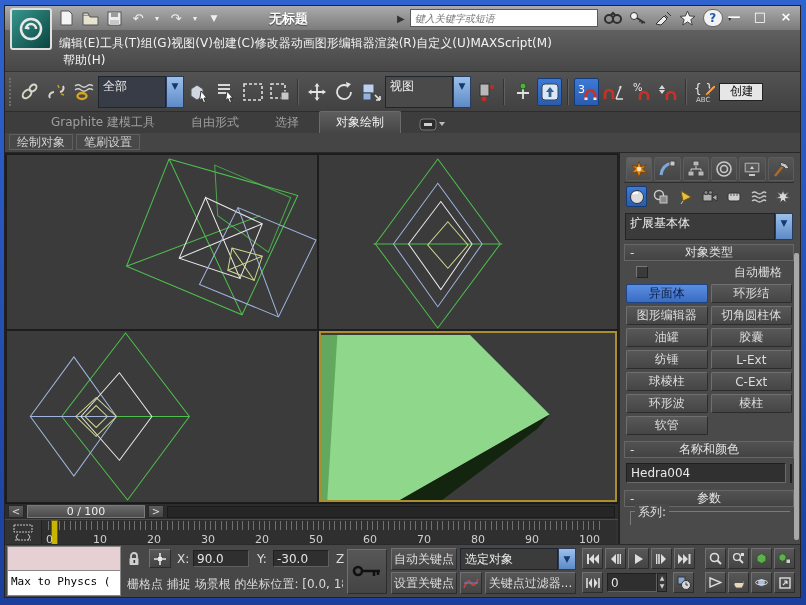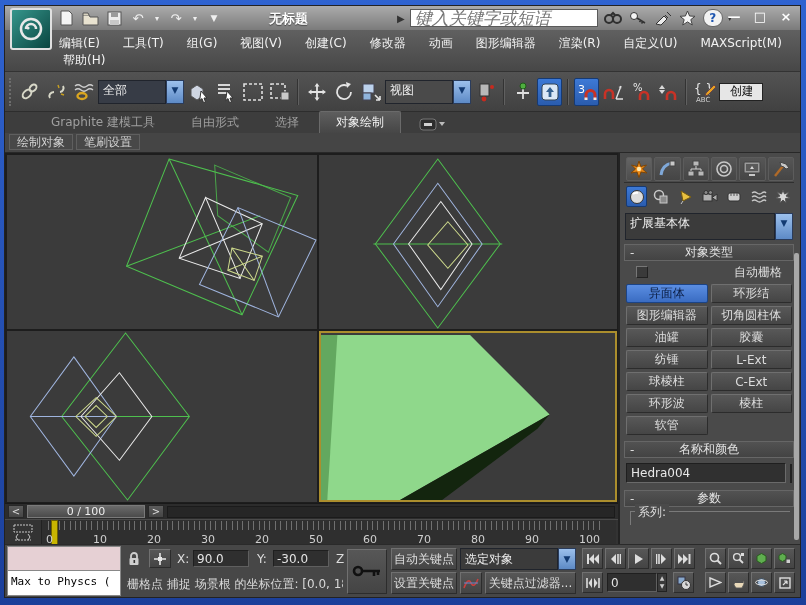--- a/index.html
+++ b/index.html
@@ -7,36 +7,36 @@
 body{position:relative;font-family:"DejaVu Sans",sans-serif;background:linear-gradient(180deg,#2f63d0,#1b3f9a);}
 .app{position:absolute;left:4px;top:5px;width:797px;height:593px;background:#474747;display:flex;flex-direction:column;border:1px solid #222}
 
 .titlebar{height:24px;background:linear-gradient(#ababab,#7b7b7b);position:relative;flex:none}
 .logo{position:absolute;left:5px;top:2px;width:42px;height:42px;z-index:6;background:linear-gradient(135deg,#36968c,#0a4540);border:2px solid #e0e0e0;border-radius:3px;display:flex;align-items:center;justify-content:center}
 .qat{position:absolute;left:52px;top:3px;display:flex;align-items:center;gap:6px}
 .qbtn{width:18px;height:18px;display:flex;align-items:center;justify-content:center;color:#efefef;font-size:13px}
 .wintitle{position:absolute;left:264px;top:4px;color:#fff;font-weight:bold;font-size:13px;text-shadow:0 1px 1px #444}
 .searchwrap{position:absolute;left:392px;top:3px;display:flex;align-items:center;gap:5px}
 .expand{color:#333;font-size:10px}
-.searchbox{width:188px;height:18px;border:1px solid #5a5a5a;background:#fff;font-style:italic;color:#888;font-size:17px;padding:0 4px;font-family:"DejaVu Sans",sans-serif}
+.searchbox{width:188px;height:18px;border:1px solid #5a5a5a;background:#fff;font-style:italic;color:#888;font-size:10px;padding:0 4px;font-family:"DejaVu Sans",sans-serif}
 .tb-ico{width:20px;height:18px;display:flex;align-items:center;justify-content:center}
 .helpbtn{width:20px;height:18px;border-radius:9px;background:#f2f2f2;border:1px solid #666;color:#1e56b0;font-weight:bold;font-size:12px;text-align:center;line-height:16px}
 .winbtns{position:absolute;right:6px;top:3px;display:flex;gap:10px;color:#fff;font-size:13px;font-weight:bold}
 .winbtns span{width:16px;text-align:center}
 
 .menubar{height:42px;background:linear-gradient(#606060,#474747);color:#f2f2f2;font-size:12px;flex:none;border-bottom:1px solid #333}
-.mrow1{display:flex;gap:23px;padding:5px 0 0 54px;height:21px;align-items:center;white-space:nowrap}
+.mrow1{display:flex;padding:5px 0 0 54px;height:21px;align-items:center;white-space:nowrap}
 .mrow2{display:flex;padding-left:58px;height:19px;align-items:center}
 
 .toolbar{height:40px;background:linear-gradient(#535353,#414141);display:flex;align-items:center;gap:2px;padding:0 2px 0 4px;border-bottom:1px solid #2d2d2d;flex:none}
 .grip{width:4px;height:28px;border-left:2px dotted #6d6d6d;margin-right:2px}
 .tbtn{width:25px;height:28px;display:flex;align-items:center;justify-content:center;border-radius:2px;flex:none}
 .tbtn.active{background:linear-gradient(#3d79d6,#2a5cae);border:1px solid #163a73}
 .tsep{width:2px;height:26px;border-left:1px solid #333;border-right:1px solid #606060;margin:0 3px;flex:none}
-.combo{display:flex;height:24px;flex:none}
+.combo{display:flex;height:32px;flex:none}
 .cfield{background:#373c46;color:#eee;font-size:12px;padding:1px 4px;border:1px solid #20242c;width:68px;white-space:nowrap;overflow:hidden}
 .carrow{width:18px;background:linear-gradient(#9cc0ec,#5d8ac6);border:1px solid #2a3c5c;color:#123a72;font-size:9px;text-align:center;line-height:18px}
 .selset{width:44px;height:18px;background:#e6e6e6;border:1px solid #222;color:#111;font-size:12px;padding:0 10px;white-space:nowrap;overflow:hidden}
 
 .ribbon{height:21px;background:#3d3d3d;display:flex;align-items:flex-end;gap:4px;padding-left:30px;font-size:12px;color:#9f9f9f;flex:none}
 .rtab{padding:2px 16px;white-space:nowrap}
 .rtab.active{background:linear-gradient(#5e5e5e,#464646);border:1px solid #6a6a6a;border-bottom:none;color:#f2f2f2;border-radius:2px 2px 0 0}
 .rmin{margin-left:14px;margin-bottom:2px}
 .ribbon2{height:20px;background:#454545;display:flex;gap:3px;padding:1px 0 2px 4px;border-bottom:1px solid #282828;flex:none}
 .stab{background:#484848;border:1px solid #5f5f5f;color:#d2d2d2;font-size:12px;padding:0 7px;display:flex;align-items:center;white-space:nowrap}

